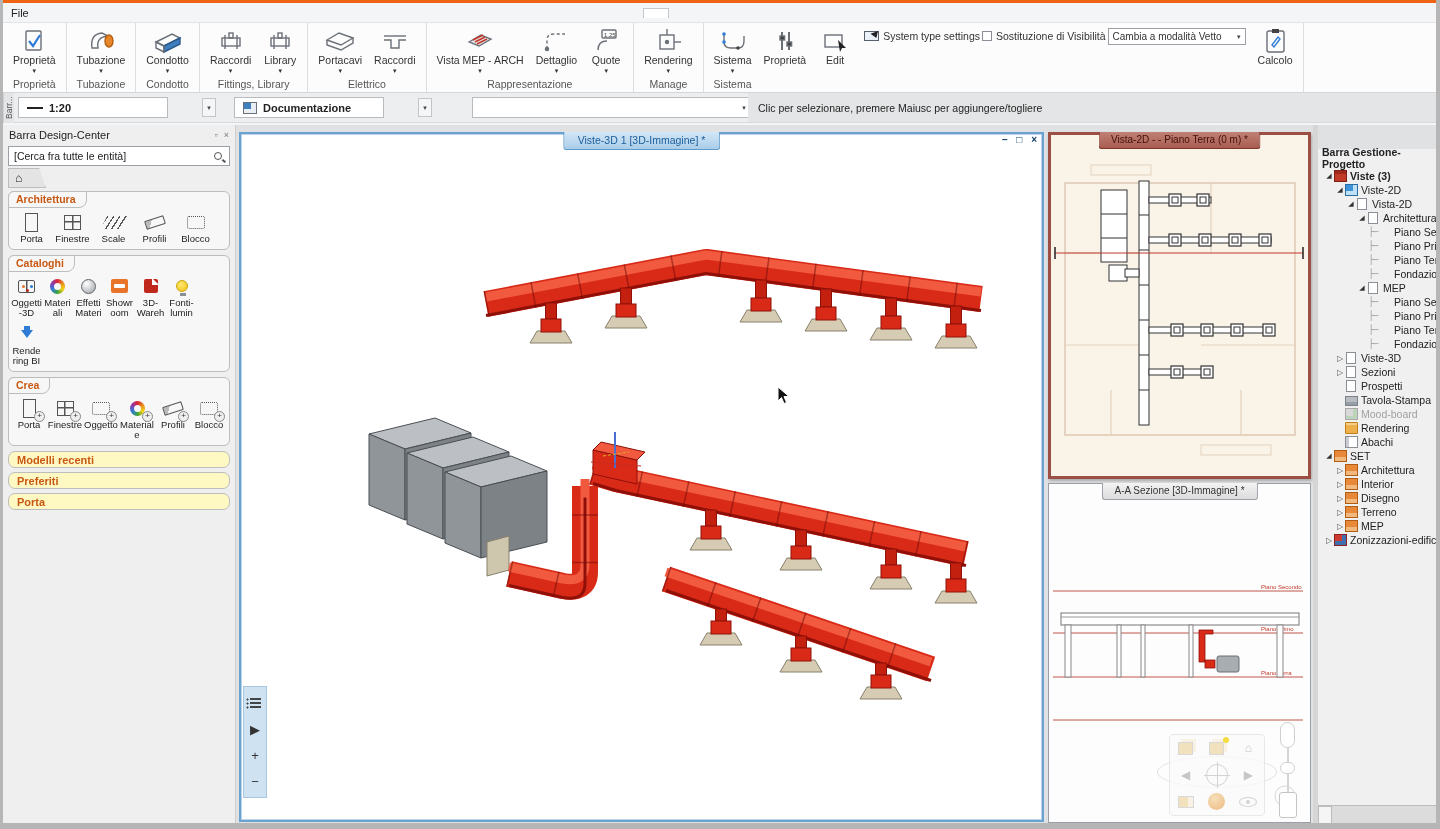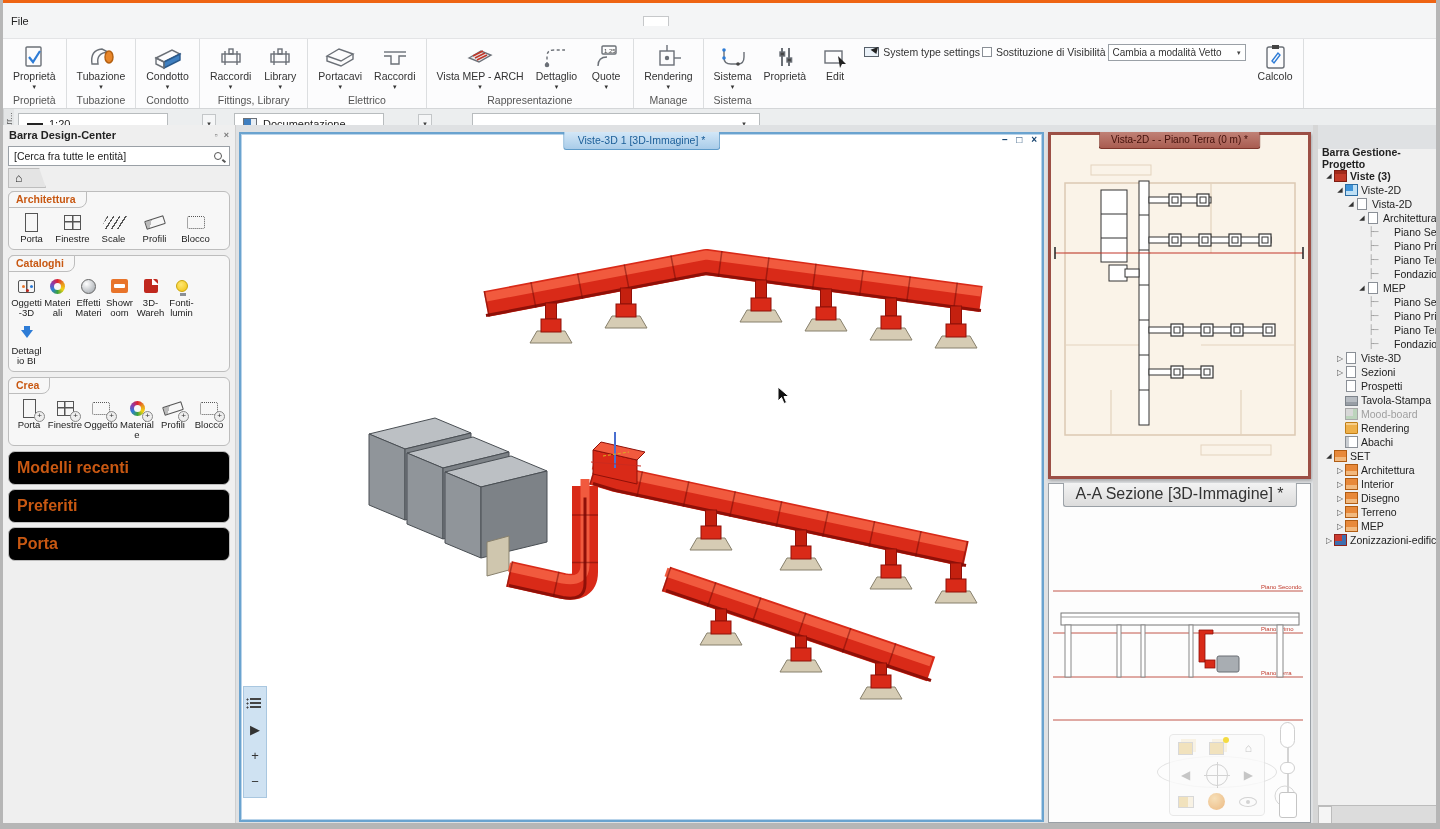--- a/index.html
+++ b/index.html
@@ -2,21 +2,21 @@
 <html><head>
 <meta charset="utf-8">
 <style>
   html,body{margin:0;padding:0;width:1440px;height:829px;overflow:hidden;background:#b6b6b6;
     font-family:"Liberation Sans","DejaVu Sans",sans-serif;-webkit-font-smoothing:antialiased;}
   *{box-sizing:border-box;}
   #app{position:absolute;left:3px;top:0;width:1433px;height:823px;background:#f4f5f6;}
 
   
   #orange-line{height:3px;background:#ee6413;}
-  #menubar{height:36px;background:#f4f5f6;display:flex;align-items:center;font-size:11px;color:#222;border-bottom:1px solid #e3e4e6;}
+  #menubar{height:20px;background:#f4f5f6;display:flex;align-items:center;font-size:11px;color:#222;border-bottom:1px solid #e3e4e6;}
   #menubar .file{padding:0 10px 0 8px;}
   .tic-strip{display:flex;align-items:center;gap:7px;padding:0 10px 0 2px;}
   .tic{width:16px;height:16px;display:inline-flex;align-items:center;justify-content:center;font-size:13px;color:#4a4f55;position:relative;}
   #menus{display:flex;align-items:center;gap:2px;margin-left:12px;height:24px;}
   .menu-item{padding:4px 13px;color:#222;}
   .menu-item.active{background:#fff;border:1px solid #c6c8ca;border-bottom:none;padding:4px 12px 5px;}
 
   
   #ribbon{height:70px;background:#fcfcfd;display:flex;align-items:stretch;border-bottom:1px solid #d4d6d8;}
   .rgroup{display:flex;flex-direction:column;border-right:1px solid #dcdee0;}
@@ -31,47 +31,47 @@
   .sistack .srow{display:flex;align-items:center;gap:4px;height:15px;}
   .mini-win{width:15px;height:10px;border:1.3px solid #57606a;background:#eaf1f8;position:relative;}
   .mini-win::after{content:"";position:absolute;right:-2px;bottom:-2px;border:4px solid transparent;border-top:6px solid #222;transform:rotate(-20deg);}
   .mini-check{width:10px;height:10px;border:1.2px solid #8a8f96;background:#fff;}
   .mini-select{width:138px;height:17px;border:1px solid #9aa0a6;background:#fff;display:flex;align-items:center;justify-content:space-between;padding:0 4px;font-size:10px;}
   .mini-select .sc{font-size:7px;color:#444;}
 
   
   #toolbar2{height:30px;background:#eceeef;display:flex;align-items:center;position:relative;border-bottom:1px solid #d7d9da;}
   #barr-tab{width:11px;height:30px;background:#e3e5e6;border-right:1px solid #cfd1d2;color:#555;font-size:8.5px;writing-mode:vertical-rl;transform:rotate(180deg);text-align:center;overflow:hidden;}
-  .t2field{height:21px;background:#fff;border:1px solid #b8bcbe;display:flex;align-items:center;gap:6px;font-size:11px;color:#222;padding:0 8px;}
+  .t2field{height:21px;background:#fff;border:1px solid #b8bcbe;display:flex;align-items:center;gap:6px;font-size:11px;color:#222;padding:0 8px;font-weight:bold;}
   .t2caret{width:14px;height:19px;border:1px solid #c3c6c8;background:#f5f6f7;font-size:7px;color:#444;display:flex;align-items:center;justify-content:center;margin-left:4px;}
   .scale-line{width:16px;height:2px;background:#222;}
   .doc-cube{width:14px;height:12px;position:relative;background:#e8eef4;border:1px solid #6a7golds;border:1px solid #6a7078;}
   .doc-cube::after{content:"";position:absolute;left:0;top:0;width:7px;height:6px;background:#3f7fc0;}
   #hint-area{position:absolute;left:745px;right:0;top:0;bottom:0;background:#e4e5e6;display:flex;align-items:center;padding-left:10px;font-size:10.5px;color:#222;}
 
   
   #main{position:absolute;top:125px;left:0;right:0;bottom:0;background:#dfe1e3;}
 
   
   #design-center{position:absolute;left:0;top:0;width:233px;bottom:0;background:#efefef;border-right:1px solid #cfcfcf;font-size:10px;color:#333;}
-  #dc-header{height:19px;display:flex;align-items:center;justify-content:space-between;padding:0 6px;font-size:11px;font-weight:bold;color:#222;}
+  #dc-header{height:19px;display:flex;align-items:center;justify-content:space-between;padding:0 6px;font-size:11px;font-weight:normal;color:#222;}
   #dc-header .hbtns{display:flex;gap:6px;color:#777;font-size:9px;}
   #dc-search{margin:2px 5px;height:20px;background:#fff;border:1px solid #9aa0a6;display:flex;align-items:center;justify-content:space-between;padding:0 5px;font-size:10.5px;color:#222;}
   .lens{width:8px;height:8px;border:1.4px solid #555;border-radius:50%;position:relative;margin-right:2px;}
   .lens::after{content:"";position:absolute;left:7px;top:7px;width:4px;height:1.6px;background:#555;transform:rotate(40deg);}
   #dc-home{height:20px;margin:2px 0 2px 5px;display:flex;}
   .home-tab{width:38px;height:20px;background:#e4e4e4;border:1px solid #bdbdbd;clip-path:polygon(0 0,82% 0,100% 100%,0 100%);display:flex;align-items:center;padding-left:6px;font-size:12px;color:#222;}
   .dc-section{margin:3px 5px 5px;border:1px solid #bdbdbd;border-radius:6px;background:#f7f7f7;position:relative;padding:16px 2px 3px;}
   .dc-title{position:absolute;top:-1px;left:-1px;padding:1px 10px 2px 7px;border:1px solid #bdbdbd;border-radius:6px 0 8px 0;background:#f7f7f7;color:#c85812;font-weight:bold;font-size:10.5px;}
   .dc-items{display:flex;flex-wrap:wrap;align-items:flex-start;}
   .dc-item{display:flex;flex-direction:column;align-items:center;width:41px;margin:2px 0;}
   .dc-item.narrow{width:31px;}
   .dc-item .si{width:26px;height:24px;display:flex;align-items:center;justify-content:center;position:relative;}
   .dc-item .silabel{font-size:9.5px;line-height:10px;text-align:center;color:#222;word-break:break-word;}
-  .collapsed-bar{margin:4px 5px;height:34px;border:1px solid #bdbdbd;border-radius:7px;background:#000000;display:flex;align-items:center;padding:0 8px;color:#c85812;font-weight:bold;font-size:16px;}
+  .collapsed-bar{margin:4px 5px;height:17px;border:1px solid #bdbdbd;border-radius:7px;background:#fef9c3;display:flex;align-items:center;padding:0 8px;color:#c85812;font-weight:bold;font-size:11px;}
 
   
   .si i{display:block;position:relative;}
   .k-door i{width:13px;height:19px;border:1.5px solid #555;}
   .k-window i{width:17px;height:15px;border:1.5px solid #555;background:
     linear-gradient(#555,#555) 50% 0/1.5px 100% no-repeat,linear-gradient(#555,#555) 0 50%/100% 1.5px no-repeat;}
   .k-stairs i{width:20px;height:13px;background:repeating-linear-gradient(100deg,#555 0 1.5px,transparent 1.5px 6px);transform:skewX(-25deg);}
   .k-profile i{width:20px;height:9px;border:1.5px solid #555;transform:rotate(-18deg);border-radius:1px;background:linear-gradient(120deg,#bbb 30%,transparent 30%);}
   .k-block i{width:18px;height:13px;border:1.5px dotted #555;border-radius:2px;}
   .k-obj3d i{width:17px;height:13px;border:1.5px solid #555;border-radius:2px;background:linear-gradient(#555,#555) 50% 0/1.5px 100% no-repeat;}
@@ -101,21 +101,21 @@
      linear-gradient(#444,#444) 4px 11px/11px 2px no-repeat,
      radial-gradient(circle,#444 45%,transparent 50%) 0 2.5px/3px 3px no-repeat,
      radial-gradient(circle,#444 45%,transparent 50%) 0 6.5px/3px 3px no-repeat,
      radial-gradient(circle,#444 45%,transparent 50%) 0 10.5px/3px 3px no-repeat;}
   #cursor3d{position:absolute;left:536px;top:252px;width:13px;height:19px;}
 
   
   #vp2d{position:absolute;left:1045px;top:7px;width:263px;height:347px;background:#faf3e8;border:3px solid #9c4f45;box-shadow:1px 2px 3px rgba(0,0,0,.25);}
   #vp2d .vtab2{position:absolute;top:-3px;left:50%;transform:translateX(-50%);background:linear-gradient(#c08176,#a85c50);border:1px solid #7e362c;border-top:none;padding:2px 12px 3px;font-size:10px;color:#43100a;border-radius:0 0 3px 3px;white-space:nowrap;}
   #vpsec{position:absolute;left:1045px;top:358px;width:263px;height:340px;background:#fdfdfd;border:1px solid #9aa0a6;}
-  #vpsec .vtab3{position:absolute;top:-1px;left:50%;transform:translateX(-50%);background:linear-gradient(#f3f3f3,#dcdcdc);border:1px solid #9aa0a6;border-top:none;padding:2px 12px 3px;font-size:16px;color:#333;border-radius:0 0 3px 3px;white-space:nowrap;z-index:3;}
+  #vpsec .vtab3{position:absolute;top:-1px;left:50%;transform:translateX(-50%);background:linear-gradient(#f3f3f3,#dcdcdc);border:1px solid #9aa0a6;border-top:none;padding:2px 12px 3px;font-size:10px;color:#333;border-radius:0 0 3px 3px;white-space:nowrap;z-index:3;}
 
   
   #navwidget{position:absolute;left:120px;top:250px;width:96px;height:82px;opacity:.8;display:grid;grid-template-columns:repeat(3,1fr);grid-template-rows:repeat(3,1fr);background:#fbfbfb;border:1px solid #e4e4e4;border-radius:4px;}
   #navwidget .nw{display:flex;align-items:center;justify-content:center;color:#b9b9b9;font-size:12px;position:relative;}
   .nw-cube{width:15px;height:13px;background:#efdcae;border:1px solid #cfcfcf;box-shadow:3px -3px 0 #f7f0df;}
   .nw-dot::after{content:"";position:absolute;right:4px;top:2px;width:6px;height:6px;border-radius:50%;background:#f2d313;}
   .nw-orbit{width:22px;height:22px;border:1.4px solid #c9c9c9;border-radius:50%;position:relative;}
   .nw-orbit::before,.nw-orbit::after{content:"";position:absolute;background:#c9c9c9;}
   .nw-orbit::before{left:50%;top:-3px;bottom:-3px;width:1.4px;}
   .nw-orbit::after{top:50%;left:-3px;right:-3px;height:1.4px;}
@@ -425,20 +425,23 @@
     </div>
     <div class="t2caret" style="margin-left:34px;">▾</div>
     <div class="t2field" style="width:150px;margin-left:18px;">
       <span class="doc-cube"></span>
       <span>Documentazione</span>
     </div>
     <div class="t2caret" style="margin-left:34px;">▾</div>
     <div class="t2field" style="width:288px;margin-left:40px;justify-content:flex-end;">
       <span class="t2caret" style="margin:0;border:none;background:none;">▾</span>
     </div>
+    <div id="hint-area">
+      <span>Clic per selezionare, premere Maiusc per aggiungere/togliere</span>
+    </div>
   </div>
 
   <div id="main">
 
     <div id="design-center">
       <div id="dc-header">
         <span>Barra Design-Center</span>
         <span class="hbtns">
             <span>▫</span>
             <span>×</span>
@@ -526,21 +529,21 @@
             <div class="dc-item narrow">
             <span class="si k-bulb">
                 <i></i>
               </span>
             <span class="silabel">Fonti-lumin</span>
           </div>
             <div class="dc-item narrow">
             <span class="si k-download">
                 <i></i>
               </span>
-            <span class="silabel">Dettaglio BI</span>
+            <span class="silabel">Rendering BI</span>
           </div>
           </div>
       </div>
 
       <div class="dc-section">
         <div class="dc-title">Crea</div>
         <div class="dc-items">
 
         <div class="dc-item create" style="width:36px">
             <span class="si plus-badge k-door">

